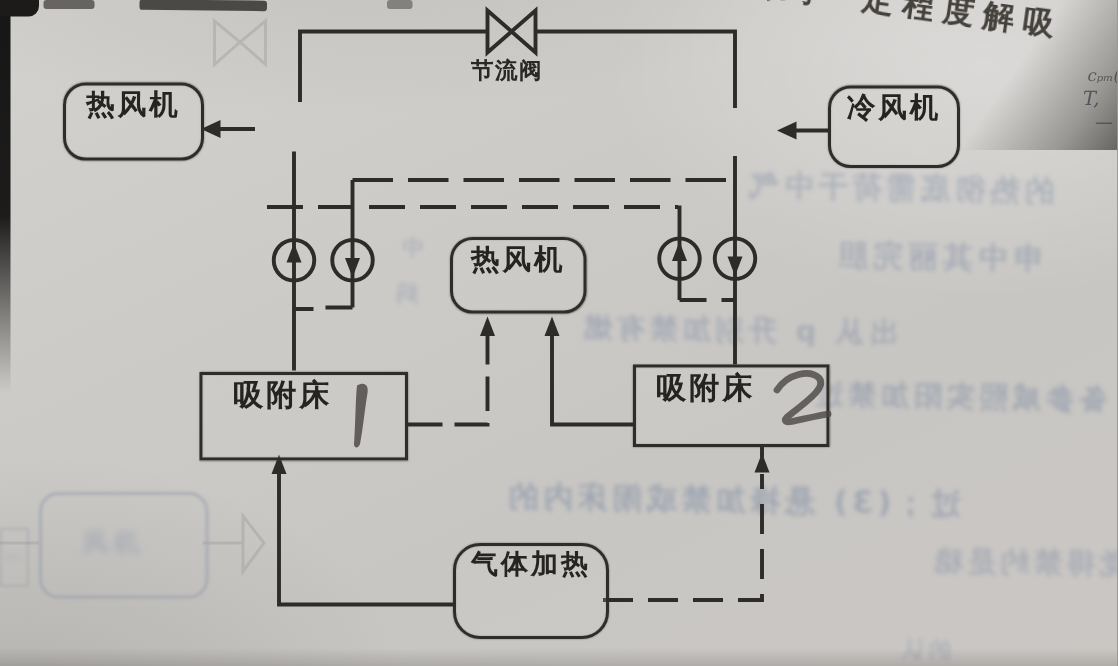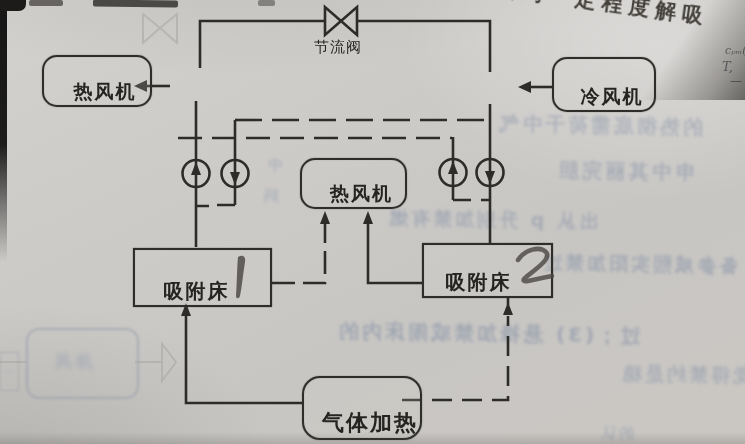--- a/index.html
+++ b/index.html
@@ -30,29 +30,29 @@
   .header-frag{
     position:absolute;white-space:nowrap;color:#45423d;font-weight:600;
     letter-spacing:6px;transform:rotate(8deg);filter:blur(0.5px);
   }
   .margin-frag{
     position:absolute;color:#525660;font-family:"DejaVu Serif","Liberation Serif",serif;
     font-style:italic;opacity:0.85;filter:blur(0.4px);white-space:nowrap;
   }
   
   .box{
-    position:absolute;display:flex;align-items:flex-end;justify-content:center;
+    position:absolute;display:flex;align-items:flex-start;justify-content:center;
     border:2.6px solid #2f2d2a;color:#262421;font-weight:600;
     box-shadow:0 0 1.2px rgba(46,44,41,0.65), inset 0 0 1px rgba(46,44,41,0.4);
-    background:rgba(213,211,207,0.18);letter-spacing:2px;padding-left:16px;
+    background:rgba(213,211,207,0.18);letter-spacing:2px;
   }
   .rounded{border-radius:15px;}
   .blabel{filter:blur(0.35px);white-space:nowrap;}
   .valve-label{
-    position:absolute;color:#2a2825;font-weight:400;filter:blur(0.35px);
+    position:absolute;color:#2a2825;font-weight:700;filter:blur(0.35px);
     letter-spacing:1px;white-space:nowrap;
   }
   
   .smudge{position:absolute;}
   #left-strip{left:0;top:0;width:7px;height:262px;
     background:linear-gradient(#161616 0%,#1d1c1b 55%,rgba(30,29,28,0));}
   #corner-nub{left:0;top:0;width:26px;height:11px;background:#1c1b1a;border-bottom-right-radius:7px;}
   #top-smudge-1{left:29px;top:0;width:34px;height:6px;background:#44423f;opacity:.75;border-radius:2px;}
   #top-smudge-2{left:93px;top:0;width:85px;height:7px;background:#34322f;opacity:.85;border-radius:2px;transform:rotate(.6deg);}
   #top-smudge-3{left:258px;top:0;width:17px;height:6px;background:#4a4845;opacity:.55;border-radius:2px;}
@@ -160,21 +160,21 @@
   </div>
   <div class="box rounded" style="left:300px;top:158px;width:87px;height:47px;font-size:19px;">
     <span class="blabel">热风机</span>
   </div>
   <div class="box" style="left:133px;top:248px;width:139px;height:59px;font-size:20px;padding-right:28px;box-sizing:border-box;">
     <span class="blabel">吸附床</span>
   </div>
   <div class="box" style="left:422px;top:243px;width:131px;height:55px;font-size:20px;padding-right:34px;box-sizing:border-box;">
     <span class="blabel">吸附床</span>
   </div>
-  <div class="box rounded" style="left:302px;top:376px;width:100px;height:60px;font-size:22px;border-radius:18px;">
+  <div class="box rounded" style="left:302px;top:362px;width:100px;height:60px;font-size:18px;border-radius:18px;">
     <span class="blabel">气体加热</span>
   </div>
   <div class="valve-label" style="left:314px;top:38px;font-size:15px;">节流阀</div>
 
   <svg class="lyr" width="745" height="444" style="z-index:5;">
     <path d="M238,257 C243,254 246,257 245,262 C243,274 242,286 240,296 C239,299 236,299 236,296 C237,283 237,266 238,257 Z" fill="#4a4644" opacity="0.82" aria-label="1"></path>
     <path d="M518,260 C525,249 540,246 546,252 C551,258 540,266 526,277 C522,280 523,282 528,281 C537,279 546,277 552,276" fill="none" stroke="#4a4644" stroke-width="4.5" stroke-linecap="round" opacity="0.8" aria-label="2"></path>
   </svg>
 
   <div class="smudge" id="left-strip"></div>

